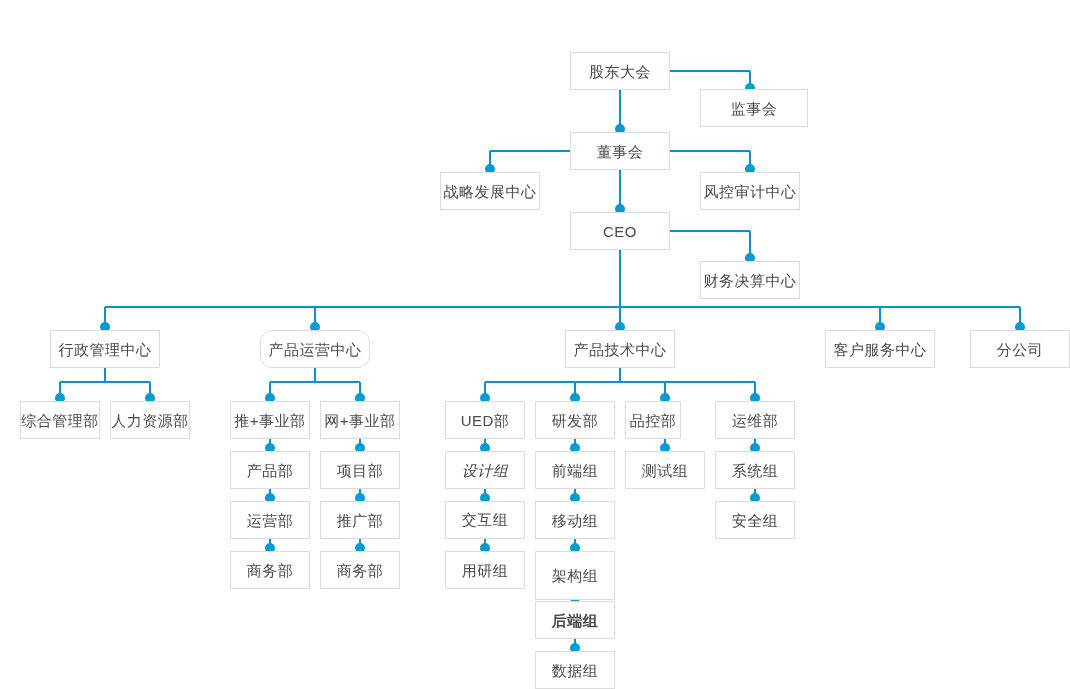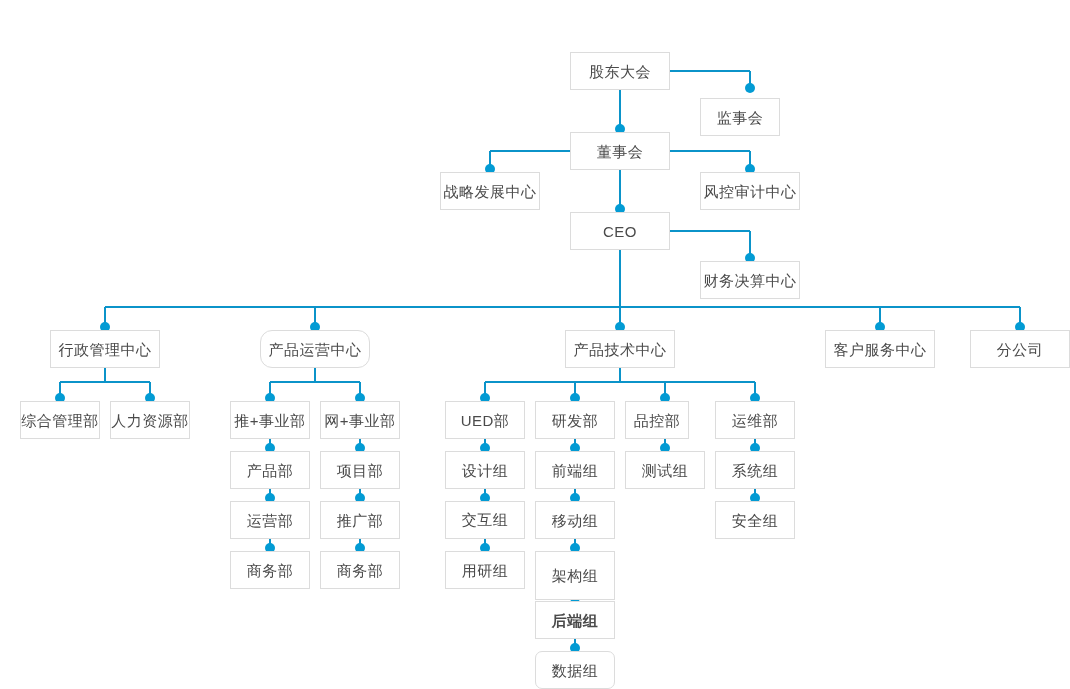--- a/index.html
+++ b/index.html
@@ -138,21 +138,21 @@
       <circle cx="575" cy="398" r="5" fill="#029bd4"></circle>
       <line x1="665" y1="382" x2="665" y2="401" stroke="#0b93c9" stroke-width="2" shape-rendering="crispEdges"></line>
       <circle cx="665" cy="398" r="5" fill="#029bd4"></circle>
       <line x1="755" y1="382" x2="755" y2="401" stroke="#0b93c9" stroke-width="2" shape-rendering="crispEdges"></line>
       <circle cx="755" cy="398" r="5" fill="#029bd4"></circle>
     </svg>
   <div id="node-layer">
       <div class="node" style="left: 570px; top: 52px; width: 100px; height: 38px;">
         <span class="node-label">股东大会</span>
       </div>
-      <div class="node" style="left: 700px; top: 98px; width: 80px; height: 38px;">
+      <div class="node" style="left: 700px; top: 89px; width: 108px; height: 38px;">
         <span class="node-label">监事会</span>
       </div>
       <div class="node" style="left: 570px; top: 132px; width: 100px; height: 38px;">
         <span class="node-label">董事会</span>
       </div>
       <div class="node" style="left: 440px; top: 172px; width: 100px; height: 38px;">
         <span class="node-label">战略发展中心</span>
       </div>
       <div class="node" style="left: 700px; top: 172px; width: 100px; height: 38px;">
         <span class="node-label">风控审计中心</span>
@@ -204,21 +204,21 @@
       </div>
       <div class="node" style="left: 320px; top: 501px; width: 80px; height: 38px;">
         <span class="node-label">推广部</span>
       </div>
       <div class="node" style="left: 320px; top: 551px; width: 80px; height: 38px;">
         <span class="node-label">商务部</span>
       </div>
       <div class="node" style="left: 445px; top: 401px; width: 80px; height: 38px;">
         <span class="node-label">UED部</span>
       </div>
-      <div class="node" style="left: 445px; top: 451px; width: 80px; height: 38px;">
+      <div class="node" style="left: 445px; top: 451px; width: 80px; height: 38px; font-style: italic;">
         <span class="node-label">设计组</span>
       </div>
       <div class="node" style="left: 445px; top: 501px; width: 80px; height: 38px; font-family: Liberation Serif, serif;">
         <span class="node-label">交互组</span>
       </div>
       <div class="node" style="left: 445px; top: 551px; width: 80px; height: 38px;">
         <span class="node-label">用研组</span>
       </div>
       <div class="node" style="left: 535px; top: 401px; width: 80px; height: 38px;">
         <span class="node-label">研发部</span>
@@ -228,24 +228,24 @@
       </div>
       <div class="node" style="left: 535px; top: 501px; width: 80px; height: 38px;">
         <span class="node-label">移动组</span>
       </div>
       <div class="node" style="left: 535px; top: 551px; width: 80px; height: 49px;">
         <span class="node-label">架构组</span>
       </div>
       <div class="node" style="left: 535px; top: 601px; width: 80px; height: 38px; font-weight: bold;">
         <span class="node-label">后端组</span>
       </div>
-      <div class="node" style="left: 535px; top: 651px; width: 80px; height: 38px; border-radius: 7px;">
+      <div class="node" style="left: 535px; top: 651px; width: 80px; height: 38px;">
         <span class="node-label">数据组</span>
       </div>
-      <div class="node" style="left: 625px; top: 401px; width: 64px; height: 38px;">
+      <div class="node" style="left: 625px; top: 401px; width: 56px; height: 38px;">
         <span class="node-label">品控部</span>
       </div>
       <div class="node" style="left: 625px; top: 451px; width: 80px; height: 38px;">
         <span class="node-label">测试组</span>
       </div>
       <div class="node" style="left: 715px; top: 401px; width: 80px; height: 38px;">
         <span class="node-label">运维部</span>
       </div>
       <div class="node" style="left: 715px; top: 451px; width: 80px; height: 38px;">
         <span class="node-label">系统组</span>

